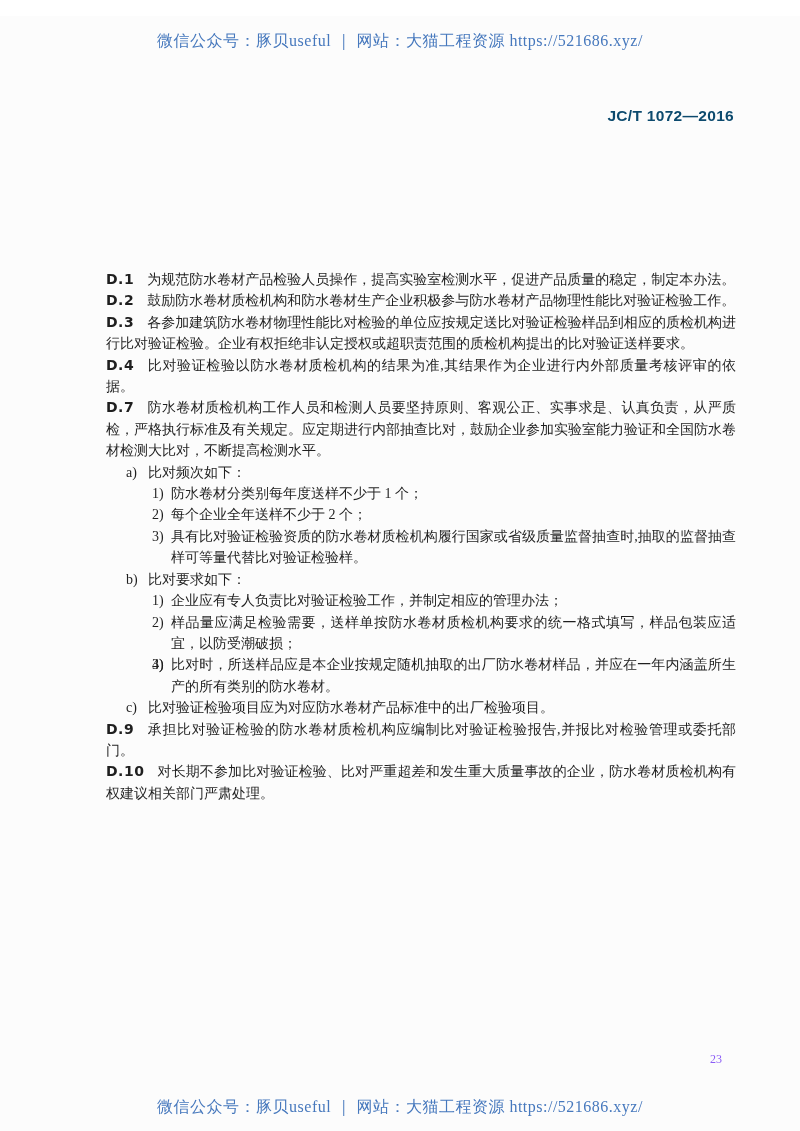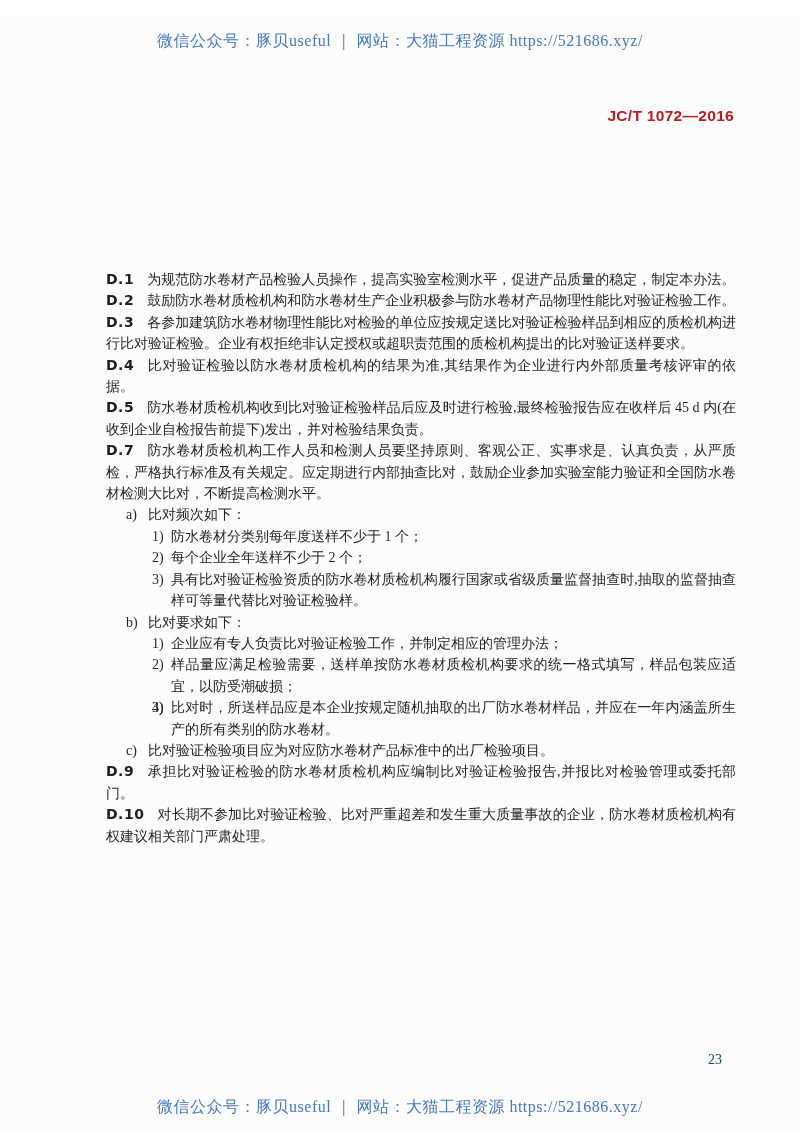--- a/index.html
+++ b/index.html
@@ -32,21 +32,21 @@
 
   .doc-code {
     position: absolute;
     top: 91px;
     left: 106px;
     width: 628px;
     text-align: right;
     font-family: "Liberation Sans", "DejaVu Sans", sans-serif;
     font-weight: bold;
     font-size: 15.5px;
-    color: #b91c1c;
+    color: #0c4a6e;
     letter-spacing: 0.3px;
   }
 
   .title-block {
     position: absolute;
     top: 172px;
     left: 0;
     right: 0;
     text-align: center;
     color: #1c1c1c;
@@ -94,22 +94,22 @@
   }
   .para-num .item-label {
     position: absolute;
     left: 46px;
   }
 
   .page-number {
     position: absolute;
     top: 1036px;
     right: 78px;
-    font-size: 14px;
-    color: #0c4a6e;
+    font-size: 12px;
+    color: #8b5cf6;
   }
 </style>
 </head>
 <body>
 
 <div class="page">
 
   <div class="watermark watermark-top">微信公众号：豚贝useful ｜ 网站：大猫工程资源 https://521686.xyz/</div>
 
   <div class="doc-code">JC/T 1072—2016</div>
@@ -118,21 +118,20 @@
   <div class="body-text">
 
     <p class="para-d"><span class="d-label">D.1</span><span>为规范防水卷材产品检验人员操作，提高实验室检测水平，促进产品质量的稳定，制定本办法。</span></p>
 
     <p class="para-d"><span class="d-label">D.2</span><span>鼓励防水卷材质检机构和防水卷材生产企业积极参与防水卷材产品物理性能比对验证检验工作。</span></p>
 
     <p class="para-d"><span class="d-label">D.3</span><span>各参加建筑防水卷材物理性能比对检验的单位应按规定送比对验证检验样品到相应的质检机构进行比对验证检验。企业有权拒绝非认定授权或超职责范围的质检机构提出的比对验证送样要求。</span></p>
 
     <p class="para-d"><span class="d-label">D.4</span><span>比对验证检验以防水卷材质检机构的结果为准,其结果作为企业进行内外部质量考核评审的依据。</span></p>
 
-    <p class="para-d"><span class="d-label">D.5</span><span>防水卷材质检机构收到比对验证检验样品后应及时进行检验,最终检验报告应在收样后 45 d 内(在收到企业自检报告前提下)发出，并对检验结果负责。</span></p>
 
 
     <p class="para-d"><span class="d-label">D.7</span><span>防水卷材质检机构工作人员和检测人员要坚持原则、客观公正、实事求是、认真负责，从严质检，严格执行标准及有关规定。应定期进行内部抽查比对，鼓励企业参加实验室能力验证和全国防水卷材检测大比对，不断提高检测水平。</span></p>
 
 
     <p class="para-letter"><span class="item-label">a)</span><span>比对频次如下：</span></p>
 
     <p class="para-num"><span class="item-label">1)</span><span>防水卷材分类别每年度送样不少于 1 个；</span></p>
 
     <p class="para-num"><span class="item-label">2)</span><span>每个企业全年送样不少于 2 个；</span></p>

